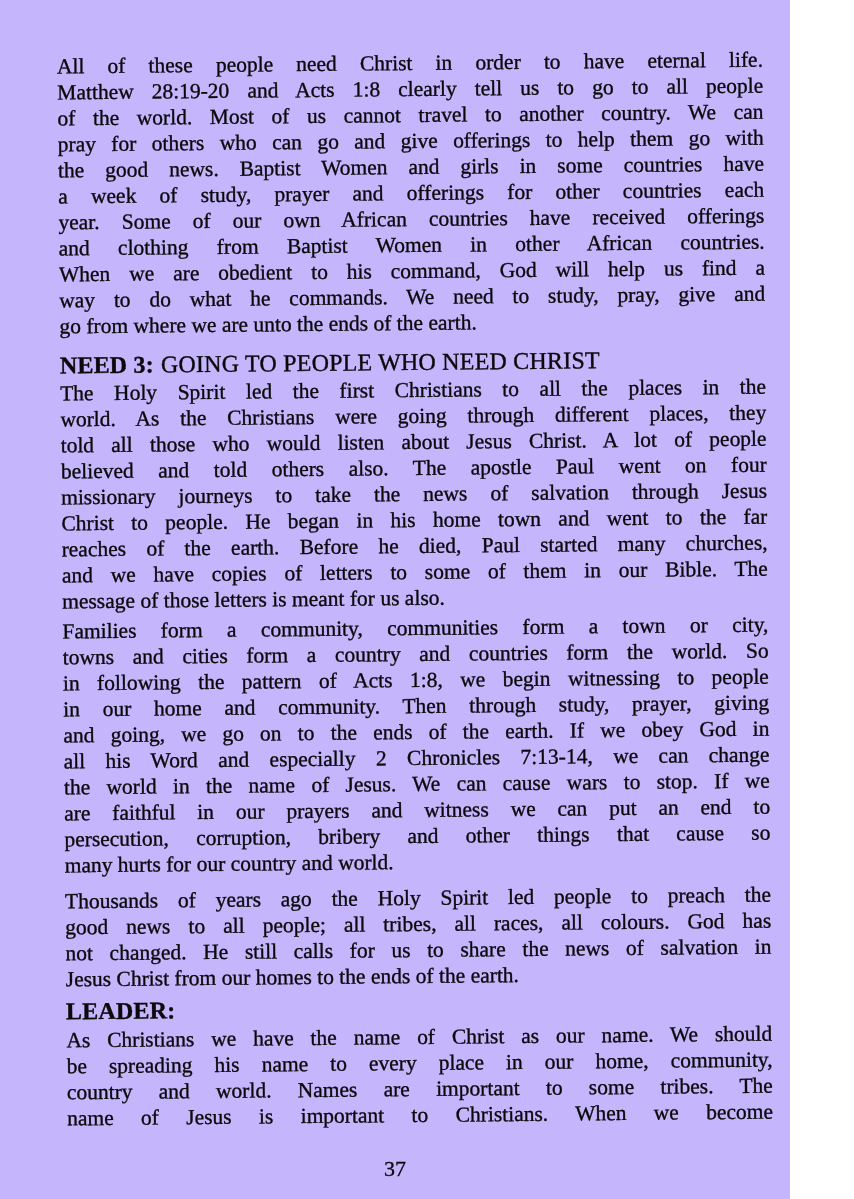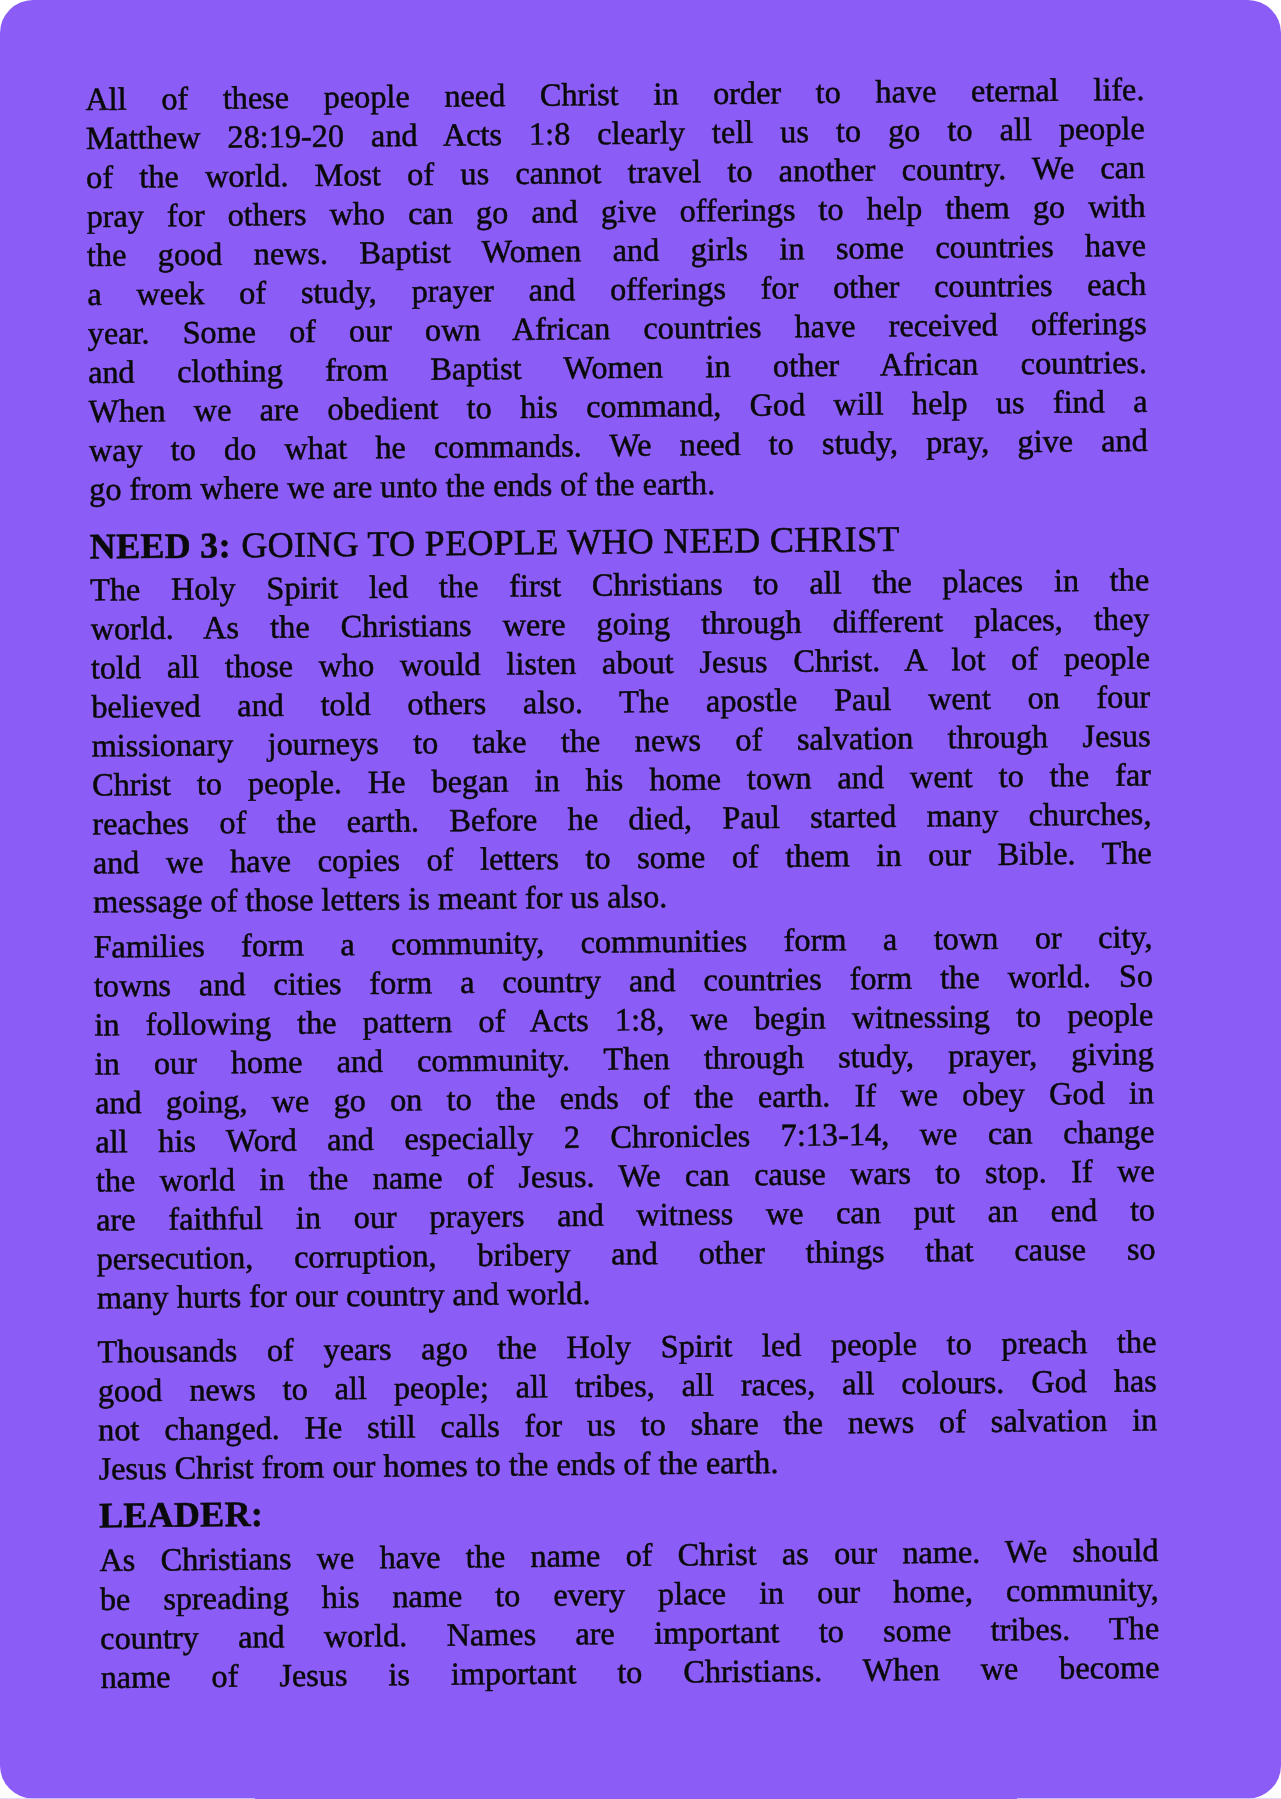--- a/index.html
+++ b/index.html
@@ -8,26 +8,25 @@
     background: #ffffff;
   }
   body {
     width: 854px;
     height: 1199px;
     overflow: hidden;
     position: relative;
   }
   .page {
     position: relative;
-    width: 854px;
+    width: 790px;
     height: 1199px;
-    background: #8b5cf6;
+    background: #c4b5fd;
     font-family: "Liberation Serif", serif;
     color: #0a0a0a;
-    border-radius: 22px;
   }
   .content {
     position: absolute;
     left: 62px;
     top: 50px;
     width: 706px;
     transform: rotate(-0.55deg);
     transform-origin: 50% 50%;
     -webkit-text-stroke: 0.35px currentColor;
   }
@@ -124,13 +123,14 @@
         <div class="line last">Jesus Christ from our homes to the ends of the earth.</div>
       </div>
       <div class="block block-5 heading"><span class="hprefix">LEADER:</span></div>
       <div class="block block-6 para">
         <div class="line">As Christians we have the name of Christ as our name. We should</div>
         <div class="line">be spreading his name to every place in our home, community,</div>
         <div class="line">country and world. Names are important to some tribes. The</div>
         <div class="line last just">name of Jesus is important to Christians. When we become</div>
       </div>
     </div>
+  <div class="footer">37</div>
 </div>
 
 </body></html>

